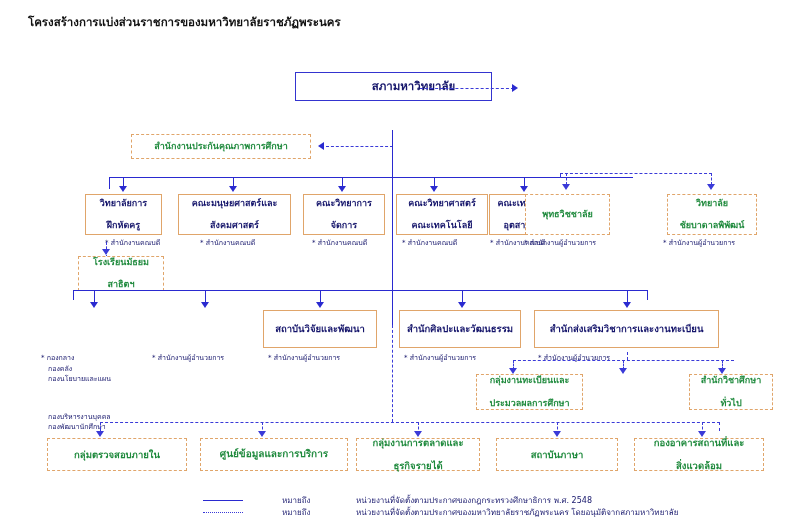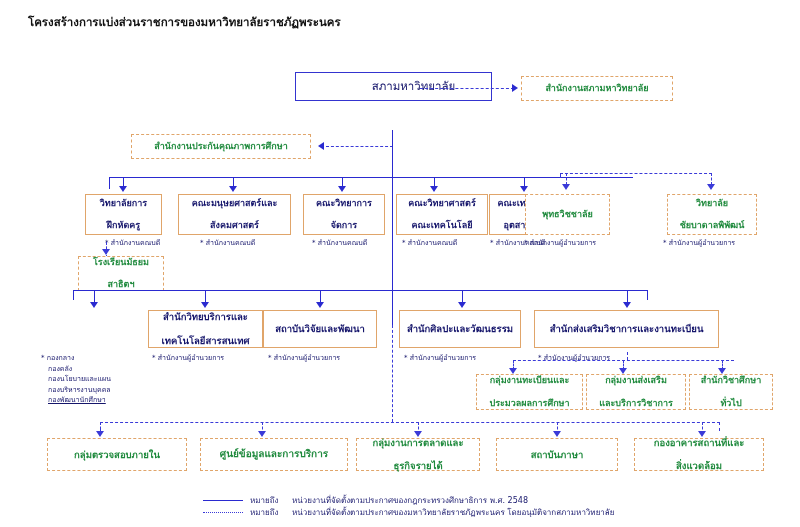--- a/index.html
+++ b/index.html
@@ -20,21 +20,21 @@
   .box{
     position:absolute;box-sizing:border-box;
     display:flex;align-items:center;justify-content:center;
     text-align:center;line-height:1.25;
     background:#ffffff;
   }
   .box span{display:block;padding:0 3px;}
 
   .solid{border:1.3px solid #E0A56A;color:#15156b;font-weight:bold;}
   .dashed{border:1.3px dashed #E0A56A;color:#1f8a3d;font-weight:bold;}
-  .blue-solid{border:1.3px solid #3434cf;color:#15156b;font-weight:normal;padding-left:40px;}
+  .blue-solid{border:1.3px solid #3434cf;color:#15156b;font-weight:bold;padding-left:40px;}
 
   
   .note{
     position:absolute;font-size:7px;color:#15156b;
     line-height:1.45;white-space:nowrap;font-weight:normal;
   }
   .note.multi{line-height:1.5;}
 
   
   .ln{position:absolute;background:#2a2ad0;}
@@ -50,43 +50,40 @@
     border-top:6px solid #2a2ad0;}
   .arrow-r{position:absolute;width:0;height:0;
     border-top:4px solid transparent;border-bottom:4px solid transparent;
     border-left:6px solid #2a2ad0;}
   .arrow-l{position:absolute;width:0;height:0;
     border-top:4px solid transparent;border-bottom:4px solid transparent;
     border-right:6px solid #2a2ad0;}
 
   
   .legend{position:absolute;left:203px;top:494px;font-size:8px;color:#15156b;}
-  .legend-row{display:flex;align-items:center;height:12px;}
+  .legend-row{display:flex;align-items:center;height:12px;gap:32px;}
   .legend-row .swatch{width:40px;margin-right:7px;flex:none;}
   .legend-row .sw-solid{border-top:1.4px solid #2a2ad0;height:0;}
   .legend-row .sw-dash{border-top:1.3px dotted #3a3ad8;height:0;}
   .legend-row .lg-a{width:42px;flex:none;}
   .legend-row .lg-b{white-space:nowrap;}
 </style>
 </head>
 <body>
 
 <div id="root">
 
   <div class="title">โครงสร้างการแบ่งส่วนราชการของมหาวิทยาลัยราชภัฏพระนคร</div>
 
   <div class="box blue-solid" style="left:295px;top:72px;width:197px;height:29px;font-size:11.5px;">
     <span>สภามหาวิทยาลัย</span>
   </div>
 
   <div class="dln dhl" style="left:420px;top:88px;width:94px;"></div>
   <div class="arrow-r" style="left:512px;top:84px;"></div>
-  <div class="box dashed" style="left:521px;top:76px;width:152px;height:25px;font-size:9px;">
-    <span>สำนักงานสภามหาวิทยาลัย</span>
-  </div>
 
   <div class="box dashed" style="left:131px;top:134px;width:180px;height:25px;font-size:9px;">
     <span>สำนักงานประกันคุณภาพการศึกษา</span>
   </div>
   <div class="dln dhl" style="left:326px;top:146px;width:67px;"></div>
   <div class="arrow-l" style="left:318px;top:142px;"></div>
 
   <div class="ln vl" style="left:392px;top:130px;height:195px;"></div>
 
   <div class="ln hl" style="left:109px;top:177px;width:524px;"></div>
@@ -185,29 +182,24 @@
   <div class="ln vl" style="left:462px;top:290px;height:13px;"></div>
   <div class="arrow" style="left:458px;top:302px;"></div>
 
   <div class="ln vl" style="left:627px;top:290px;height:13px;"></div>
   <div class="arrow" style="left:623px;top:302px;"></div>
 
   <div class="note multi" style="left:41px;top:353px;">
     <div>* กองกลาง</div>
     <div style="padding-left:7px;">กองคลัง</div>
     <div style="padding-left:7px;">กองนโยบายและแผน</div>
-    <div style="padding-left:7px;">กองบริหารงานบุคคล</div>
-    <div style="padding-left:7px;text-decoration:underline;">กองพัฒนานักศึกษา</div>
-  </div>
-
-  <div class="box solid" style="left:148px;top:310px;width:115px;height:38px;font-size:9.5px;">
-    <span>
-      <span>สำนักวิทยบริการและ</span><br><span>เทคโนโลยีสารสนเทศ</span>
-    </span>
-  </div>
+    <div style="padding-left:7px;margin-top:27px;">กองบริหารงานบุคคล</div>
+    <div style="padding-left:7px;">กองพัฒนานักศึกษา</div>
+  </div>
+
   <div class="note" style="left:152px;top:353px;">* สำนักงานผู้อำนวยการ</div>
 
   <div class="box solid" style="left:263px;top:310px;width:114px;height:38px;font-size:9.5px;">
     <span>สถาบันวิจัยและพัฒนา</span>
   </div>
   <div class="note" style="left:268px;top:353px;">* สำนักงานผู้อำนวยการ</div>
 
   <div class="box solid" style="left:399px;top:310px;width:122px;height:38px;font-size:9.5px;">
     <span>สำนักศิลปะและวัฒนธรรม</span>
   </div>
@@ -223,25 +215,20 @@
   <div class="dln dvl" style="left:513px;top:360px;height:10px;"></div>
   <div class="arrow" style="left:509px;top:368px;border-top-color:#3a3ad8;"></div>
   <div class="dln dvl" style="left:623px;top:360px;height:10px;"></div>
   <div class="arrow" style="left:619px;top:368px;border-top-color:#3a3ad8;"></div>
   <div class="dln dvl" style="left:722px;top:360px;height:10px;"></div>
   <div class="arrow" style="left:718px;top:368px;border-top-color:#3a3ad8;"></div>
 
   <div class="box dashed" style="left:476px;top:374px;width:107px;height:36px;font-size:9px;">
     <span>
       <span>กลุ่มงานทะเบียนและ</span><br><span>ประมวลผลการศึกษา</span>
-    </span>
-  </div>
-  <div class="box dashed" style="left:586px;top:374px;width:100px;height:36px;font-size:9px;">
-    <span>
-      <span>กลุ่มงานส่งเสริม</span><br><span>และบริการวิชาการ</span>
     </span>
   </div>
   <div class="box dashed" style="left:689px;top:374px;width:84px;height:36px;font-size:9px;">
     <span>
       <span>สำนักวิชาศึกษา</span><br><span>ทั่วไป</span>
     </span>
   </div>
 
   <div class="dln dvl" style="left:392px;top:325px;height:97px;"></div>
   <div class="dln dhl" style="left:100px;top:422px;width:620px;"></div>

